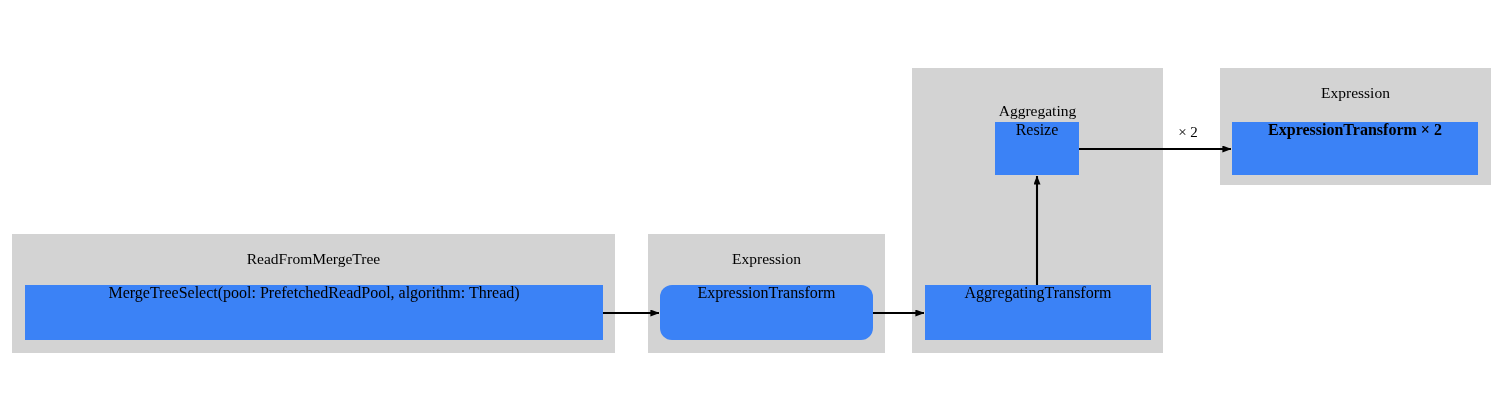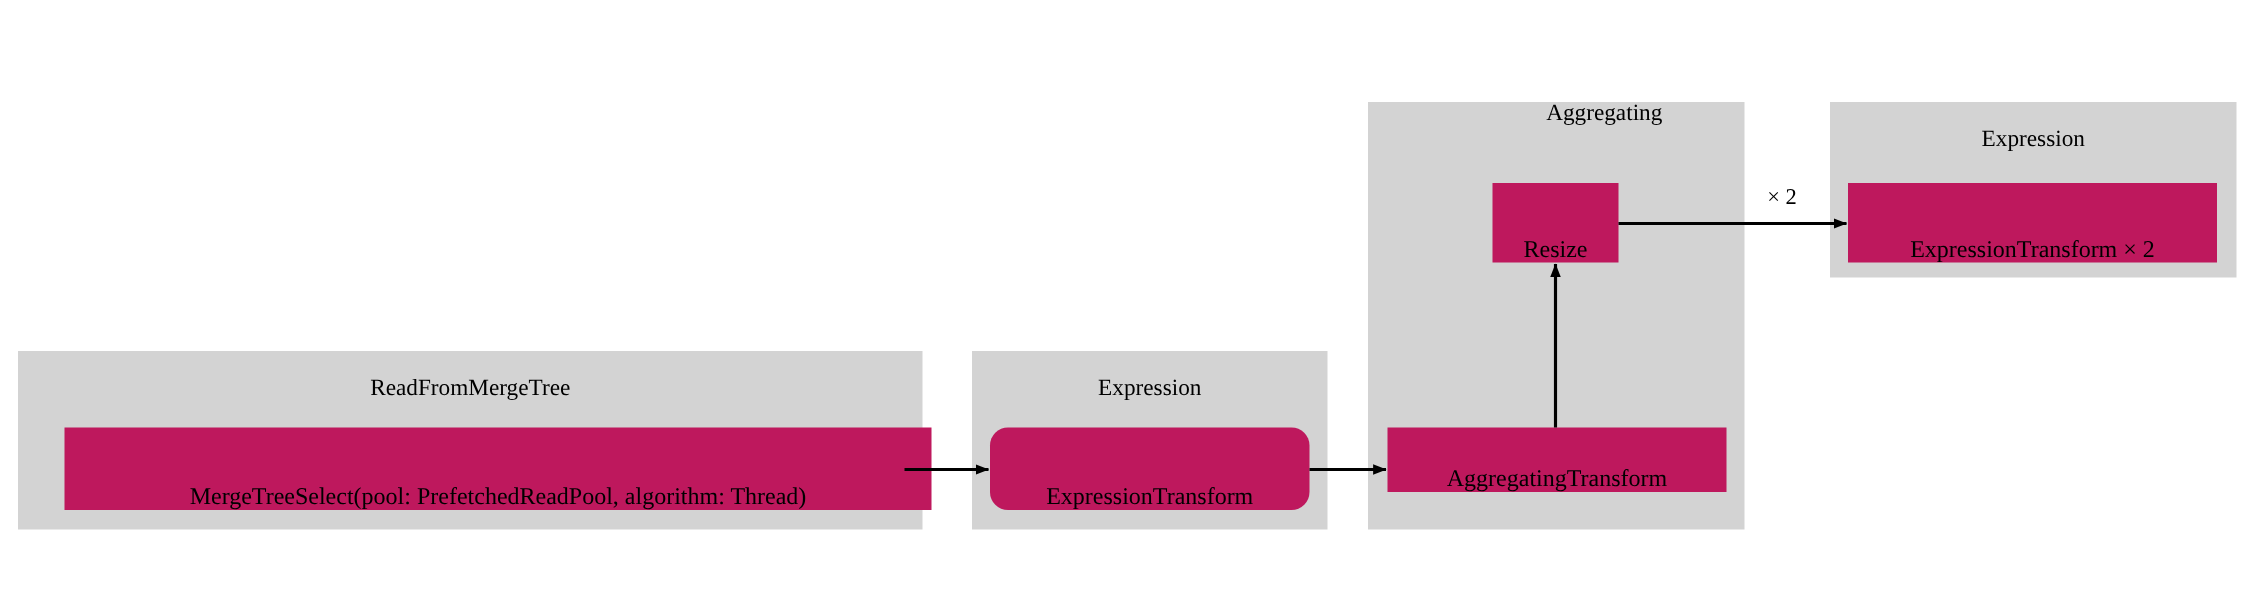--- a/index.html
+++ b/index.html
@@ -30,24 +30,24 @@
     left: 0;
     width: 100%;
     text-align: center;
     font-size: 15.5px;
     color: #000000;
     line-height: 1;
     white-space: nowrap;
   }
   .node {
     position: absolute;
-    background: #be185d;
+    background: #3b82f6;
     box-sizing: border-box;
     display: flex;
-    align-items: flex-end;
+    align-items: flex-start;
     justify-content: center;
   }
   .node-label {
     font-size: 16px;
     color: #000000;
     white-space: nowrap;
     line-height: 1;
   }
   .edge-label {
     position: absolute;
@@ -67,45 +67,45 @@
   }
 </style>
 </head>
 <body>
 
 <div id="canvas">
 
   <div class="cluster" style="left:12px; top:234px; width:603px; height:119px;">
     <div class="cluster-label" style="top:17px;text-align:center;">ReadFromMergeTree</div>
   </div>
-  <div class="node" style="left:25px; top:285px; width:578px; height:55px;margin-left:18px;">
+  <div class="node" style="left:25px; top:285px; width:578px; height:55px;">
     <span class="node-label">MergeTreeSelect(pool: PrefetchedReadPool, algorithm: Thread)</span>
   </div>
 
   <div class="cluster" style="left:648px; top:234px; width:237px; height:119px;">
     <div class="cluster-label" style="top:17px;">Expression</div>
   </div>
   <div class="node" style="left:660px; top:285px; width:213px; height:55px;border-radius:12px;">
     <span class="node-label">ExpressionTransform</span>
   </div>
 
   <div class="cluster" style="left:912px; top:68px; width:251px; height:285px;">
-    <div class="cluster-label" style="top:0;margin-left:32px;">Aggregating</div>
+    <div class="cluster-label" style="top:35px;">Aggregating</div>
   </div>
   <div class="node" style="left:995px; top:122px; width:84px; height:53px;">
     <span class="node-label">Resize</span>
   </div>
-  <div class="node" style="left:925px; top:285px; width:226px; height:43px;">
+  <div class="node" style="left:925px; top:285px; width:226px; height:55px;">
     <span class="node-label">AggregatingTransform</span>
   </div>
 
   <div class="cluster" style="left:1220px; top:68px; width:271px; height:117px;">
     <div class="cluster-label" style="top:17px;">Expression</div>
   </div>
-  <div class="node" style="left:1232px; top:122px; width:246px; height:53px;">
+  <div class="node" style="left:1232px; top:122px; width:246px; height:53px;font-weight:bold;">
     <span class="node-label">ExpressionTransform × 2</span>
   </div>
 
   <svg class="edges" viewBox="0 0 1502 410" width="1502" height="410">
     <defs>
       <marker id="arrowhead" markerWidth="9" markerHeight="7" refX="8.6" refY="3.5" orient="auto" markerUnits="userSpaceOnUse">
         <polygon points="0 0, 9 3.5, 0 7" fill="#000000"></polygon>
       </marker>
     </defs>
 

